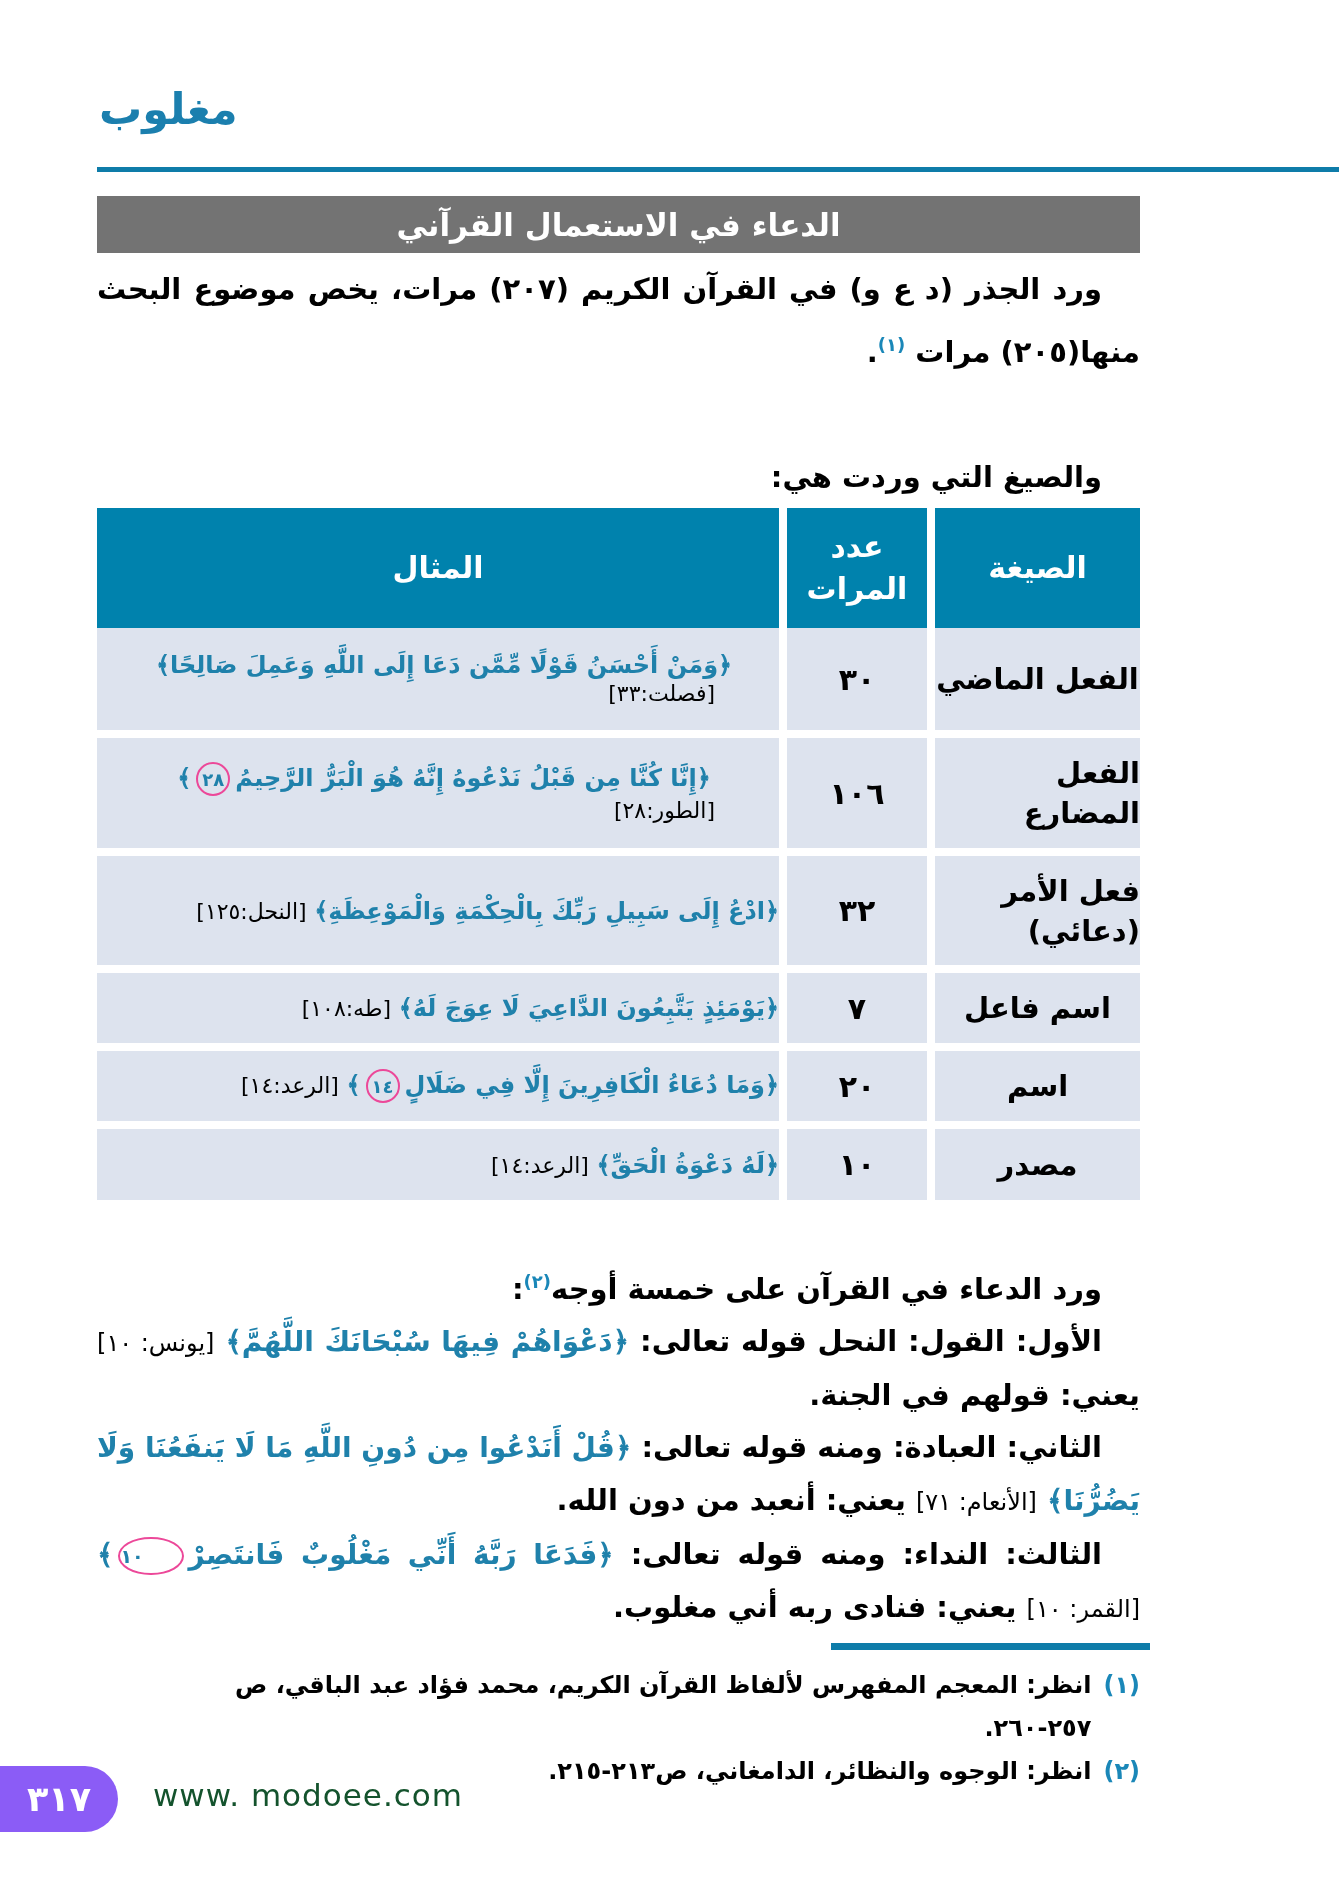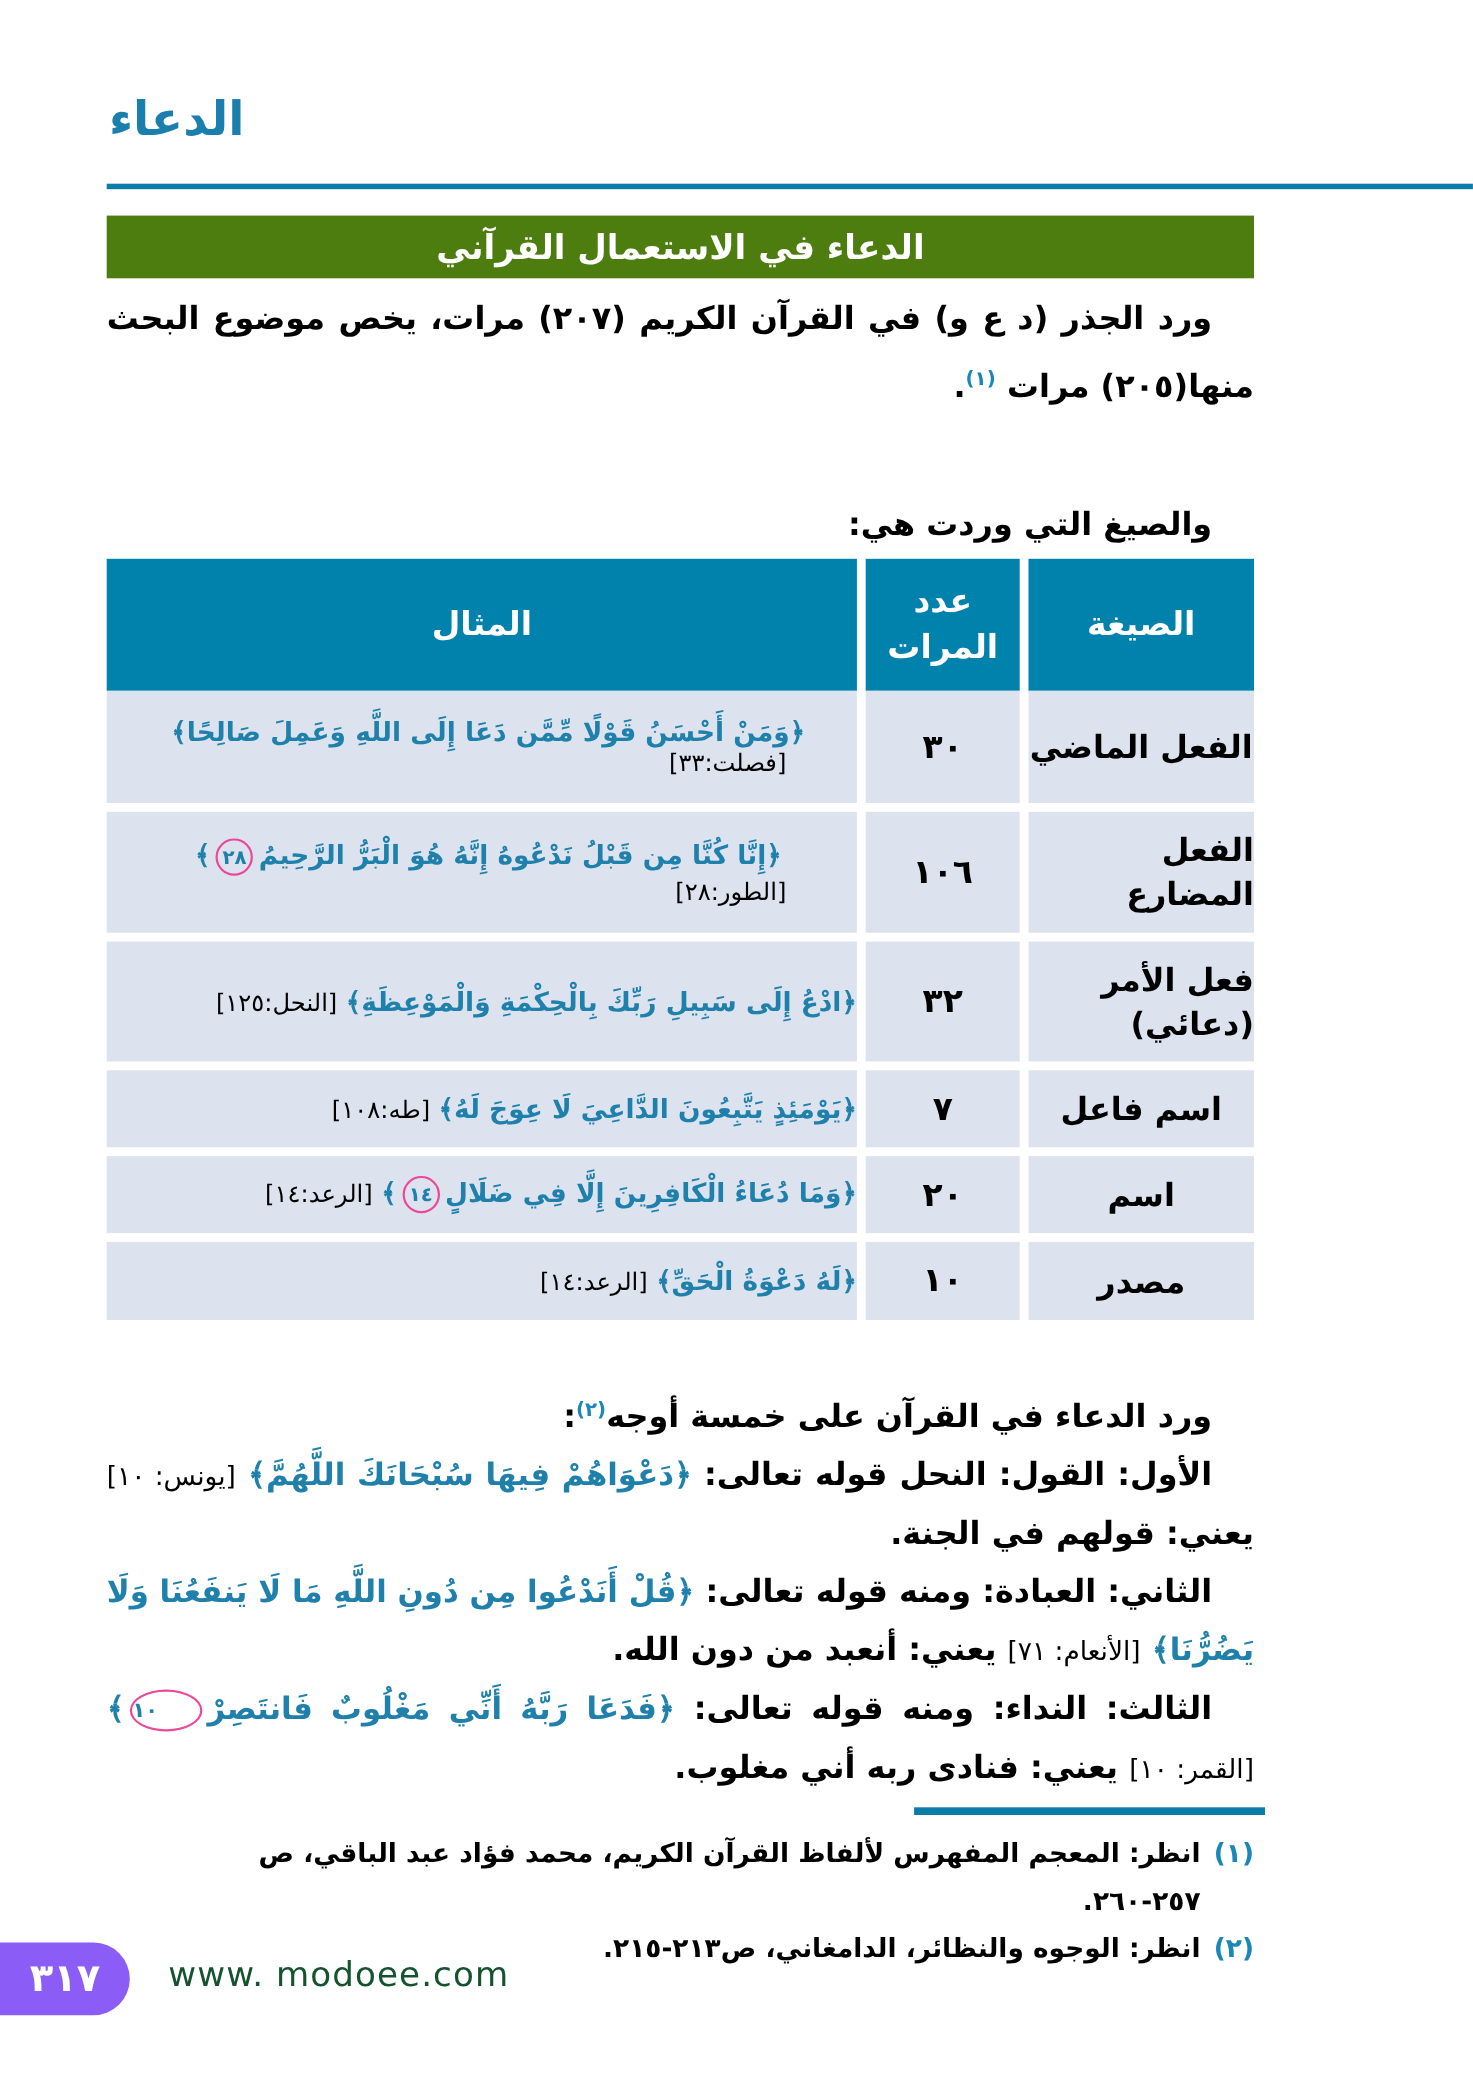--- a/index.html
+++ b/index.html
@@ -13,21 +13,21 @@
     position:absolute; top:84px; left:99px;
     font-size:43px; font-weight:bold; color:#1b7fae;
   }
   .head-rule {
     position:absolute; top:167px; left:97px; right:0; height:5px;
     background:#0e7ca9;
   }
   
   .banner {
     position:absolute; top:196px; left:97px; width:1043px; height:57px;
-    background:#4d7c0f; color:#fff; display:flex; align-items:center;
+    background:#737373; color:#fff; display:flex; align-items:center;
     justify-content:center; font-size:31px; font-weight:bold;
   }
   
   .intro {
     position:absolute; top:262px; right:199px; width:1043px;
     font-size:29px; font-weight:bold; line-height:55px; text-align:justify;
   }
   .intro p { margin:0; text-indent:38px; }
   .intro p.forms-line { margin-top:70px; }
   sup.fnref { color:#1a87b8; font-size:18px; font-weight:bold; vertical-align:super; }
@@ -89,21 +89,21 @@
   .website {
     position:absolute; top:1777px; left:153px; direction:ltr;
     font-size:31px; font-weight:normal; color:#14532d; letter-spacing:1px;
   }
 </style>
 </head>
 <body>
 
 <div class="page">
 
-  <div class="running-head">الدعاء</div>
+  <div class="running-head">مغلوب</div>
   <div class="head-rule"></div>
 
   <div class="banner">
     <span>الدعاء في الاستعمال القرآني</span>
   </div>
 
   <div class="intro">
     <p><span>ورد الجذر (د ع و) في القرآن الكريم (٢٠٧) مرات، يخص موضوع البحث منها(٢٠٥) مرات</span> <sup class="fnref">(١)</sup><span>.</span></p>
     <p class="forms-line">والصيغ التي وردت هي:</p>
   </div>

